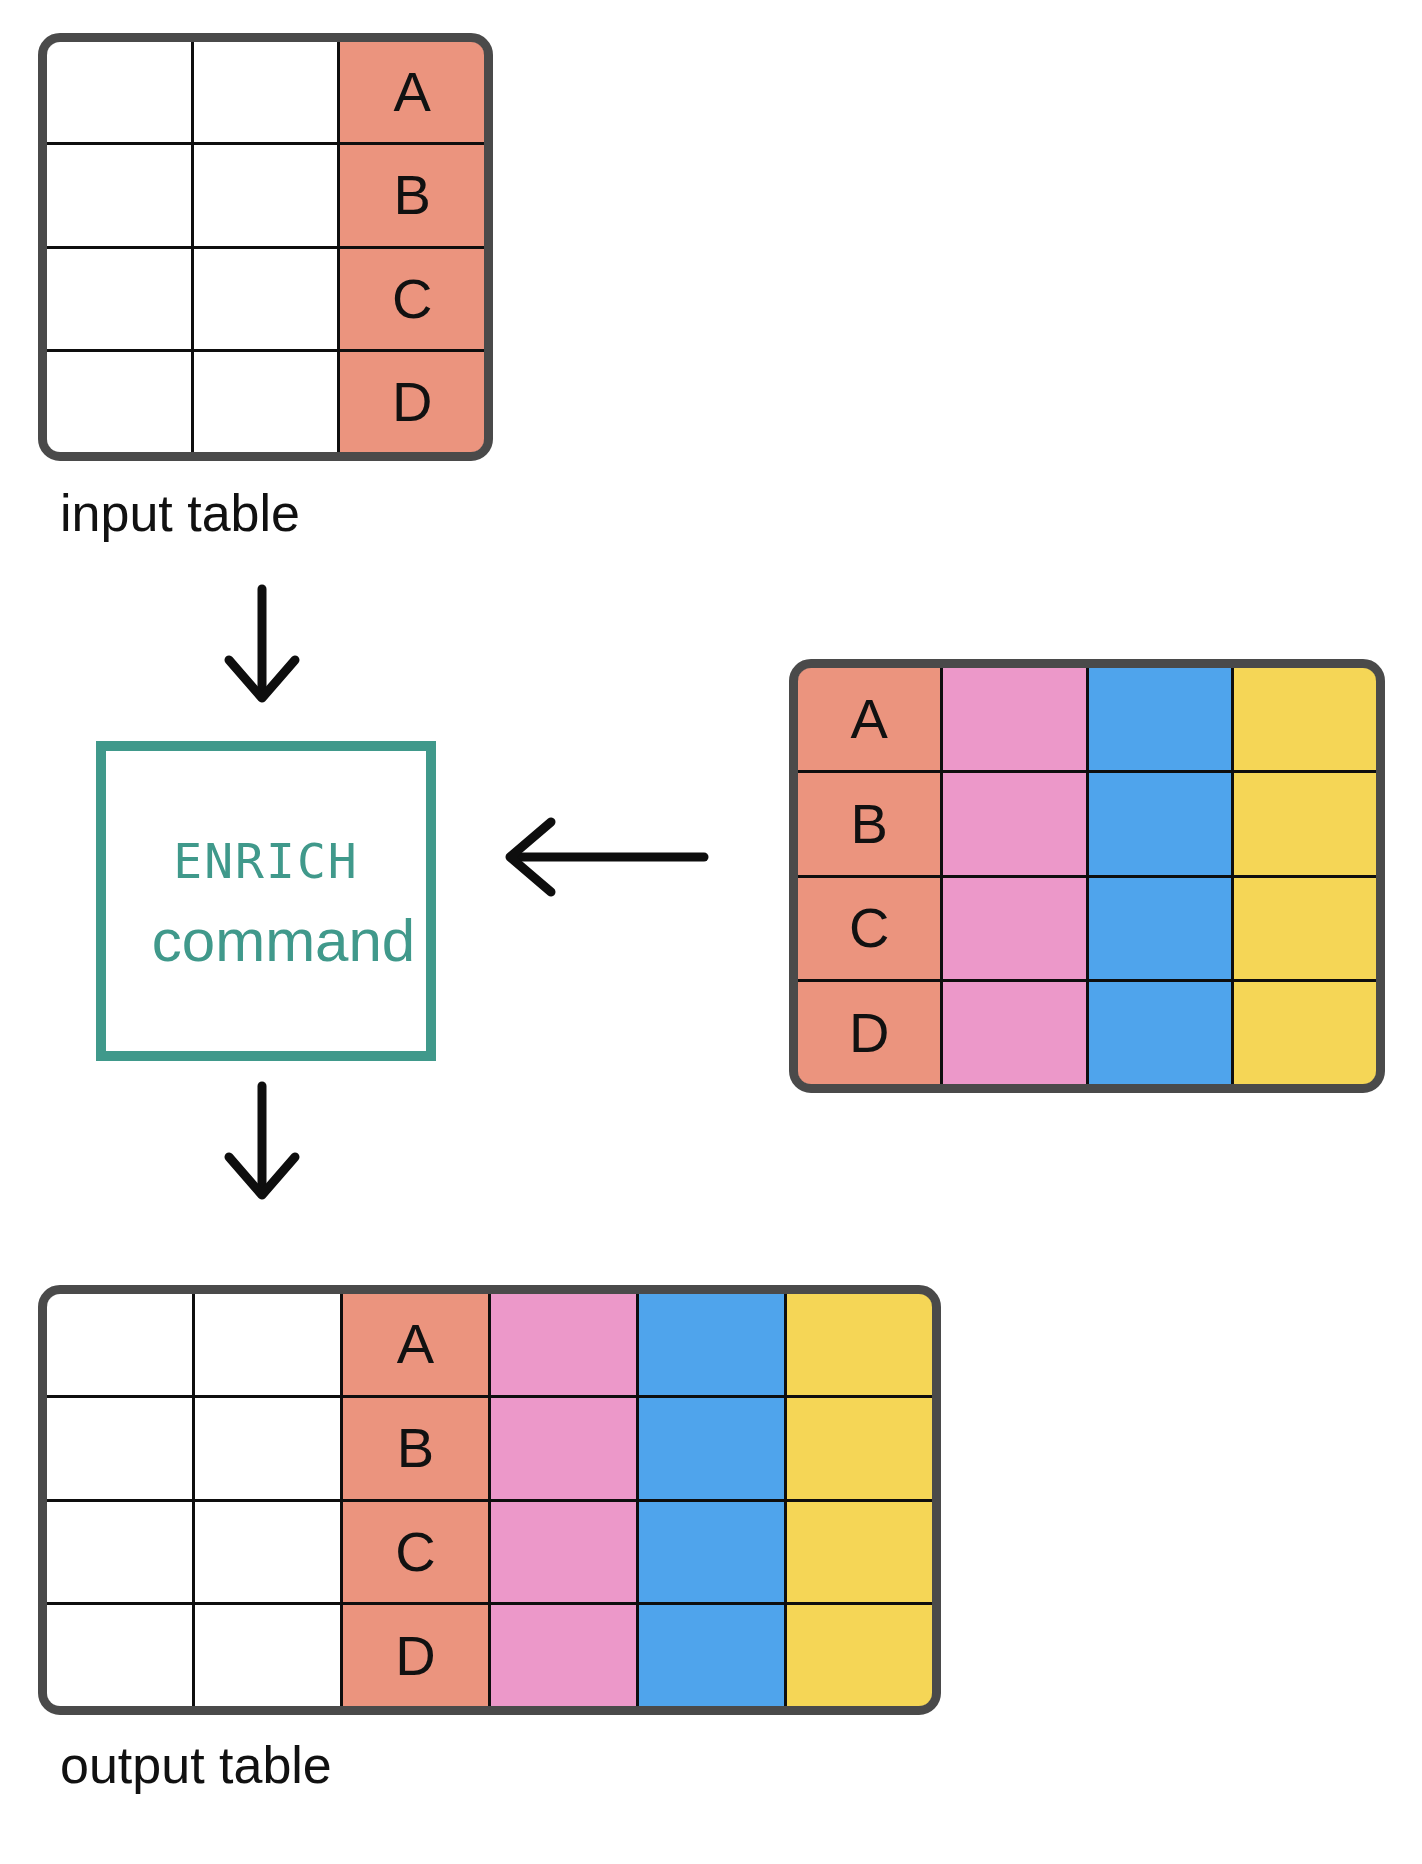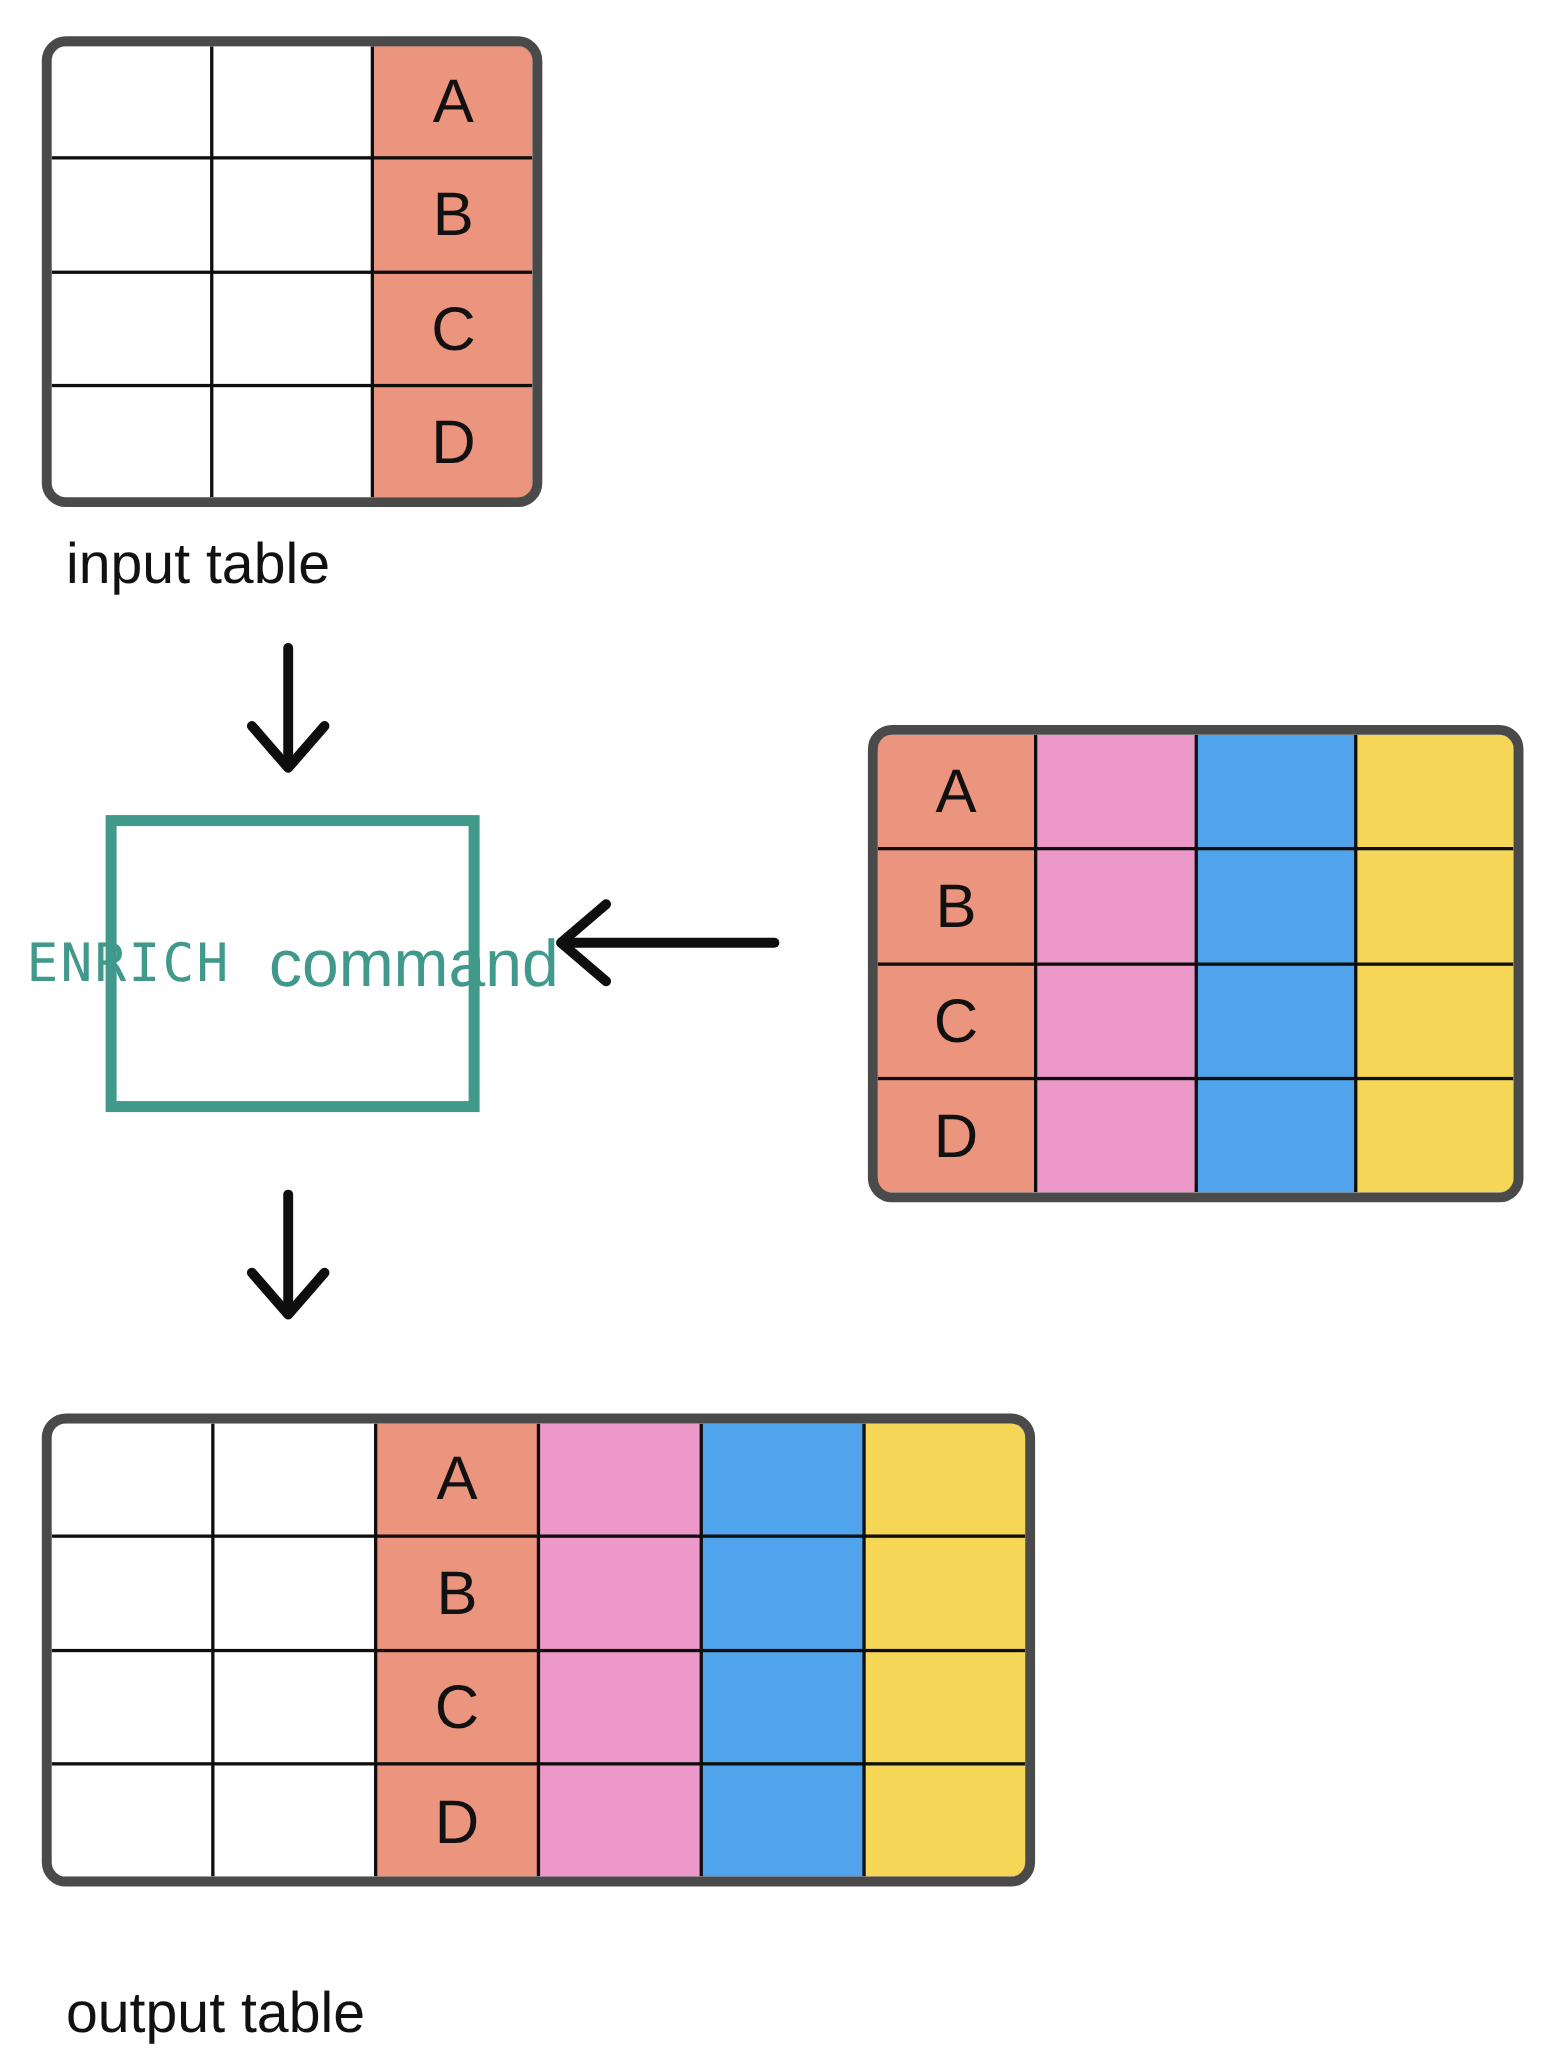--- a/index.html
+++ b/index.html
@@ -29,23 +29,23 @@
   .cell.pink{background:var(--pink);}
   .cell.blue{background:var(--blue);}
   .cell.yellow{background:var(--yellow);}
   
   .tbl-label{
     position:absolute;font-size:52px;line-height:1.2;color:var(--text);
     white-space:nowrap;
   }
   
   .cmd-box{
-    position:absolute;left:96px;top:741px;width:340px;height:270px;
+    position:absolute;left:96px;top:741px;width:340px;height:320px;
     box-sizing:border-box;border:10px solid var(--teal);background:#ffffff;
-    display:flex;flex-direction:row;align-items:center;justify-content:center;
+    display:flex;flex-direction:column;align-items:center;justify-content:center;
   }
   .cmd-title{
     font-family:"DejaVu Sans Mono","Liberation Mono",monospace;
     font-size:48px;line-height:80px;color:var(--teal);letter-spacing:2px;
   }
   .cmd-subtitle{
     font-size:60px;line-height:80px;color:var(--teal);margin-left:35px;
   }
   
   .arrow{position:absolute;}
@@ -146,15 +146,15 @@
       <div class="cell blue"></div>
       <div class="cell yellow"></div>
       <div class="cell"></div>
       <div class="cell"></div>
       <div class="cell salmon">D</div>
       <div class="cell pink"></div>
       <div class="cell blue"></div>
       <div class="cell yellow"></div>
     </div>
   </div>
-  <div class="tbl-label" style="left:60px;top:1799px;">output table</div>
+  <div class="tbl-label" style="left:60px;top:1734px;">output table</div>
 
 </div>
 
 </body></html>

